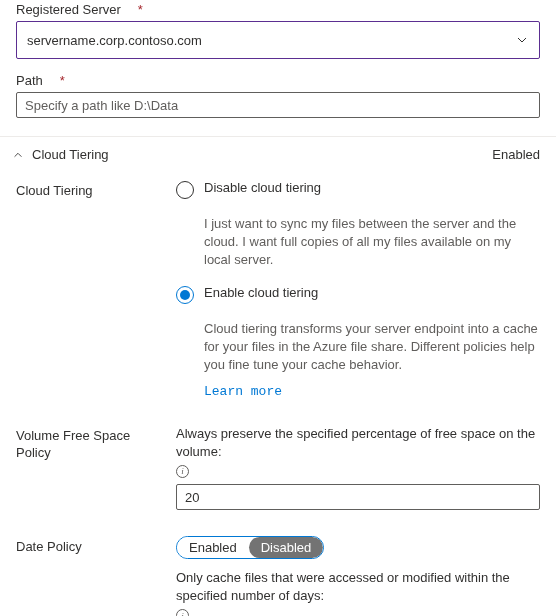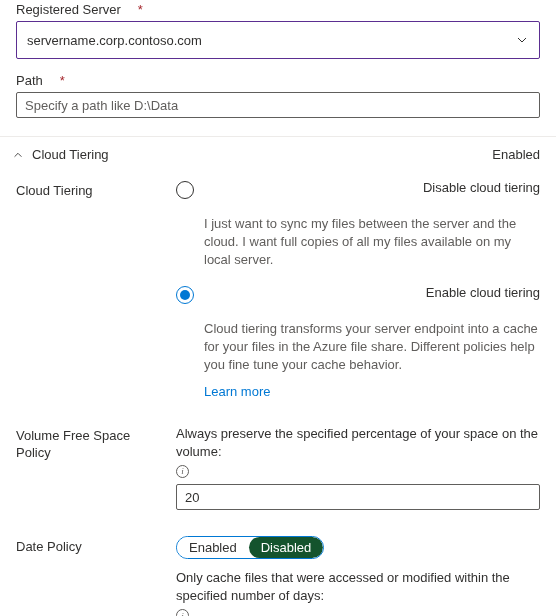--- a/index.html
+++ b/index.html
@@ -56,39 +56,39 @@
   .radio-opt { display: flex; gap: 10px; margin-bottom: 16px; }
   .radio-opt:last-child { margin-bottom: 0; }
   .radio-circle {
     width: 18px; height: 18px; border-radius: 50%;
     border: 1px solid #323130; flex-shrink: 0; margin-top: 1px;
     display: flex; align-items: center; justify-content: center;
     cursor: pointer; background:#fff;
   }
   .radio-circle.selected { border-color: #0078d4; }
   .radio-dot { width: 10px; height: 10px; border-radius: 50%; background: #0078d4; }
-  .radio-title { font-size: 13px; color: #323130; margin-bottom: 2px; text-align: right; }
+  .radio-title { font-size: 13px; color: #323130; margin-bottom: 2px; }
   .radio-desc { font-size: 13px; color: #605e5c; line-height: 1.38; margin-top: 20px; }
-  .learn-link { color: #0078d4; font-size: 13px; text-decoration: none; display: inline-block; margin-top: 10px; cursor:pointer; }
+  .learn-link { color: #0078d4; font-size: 13px; text-decoration: none; display: inline-block; margin-top: 10px; cursor:pointer;font-family:Liberation Mono, monospace; }
   .policy-text { font-size: 13px; color: #323130; line-height: 1.4; display: flex; flex-wrap: wrap; align-items: center; gap: 4px; margin-bottom: 6px;}
   .info-icon {
     display: inline-flex; width:13px; height:13px; border:1px solid #605e5c;
     border-radius:50%; align-items:center; justify-content:center;
     font-size:9px; color:#605e5c; font-style: italic; font-family: serif;
     cursor: pointer;
   }
   .pill-toggle {
     display: inline-flex; border:1px solid #0078d4; border-radius: 14px;
     overflow: hidden; font-size: 13px; margin-bottom: 10px;
   }
   .pill-toggle span {
     padding: 3px 12px; cursor: pointer; user-select:none;
   }
   .pill-toggle .inactive { background:#fff; color:#323130; }
-  .pill-toggle .active { background:#14532d; color:#fff; border-radius:12px; }
+  .pill-toggle .active { background:#737373; color:#fff; border-radius:12px; }
   .chevron-down-svg { stroke:#323130; stroke-width:1; fill:none; }
 </style>
 </head>
 <body>
 
 <div class="pad" style="padding-top:2px;">
   <div class="field-label">
     <span>Registered Server</span>
       <span class="req">*</span>
   </div>
@@ -146,21 +146,21 @@
           <a class="learn-link">Learn more</a>
         </div>
       </div>
     </div>
   </div>
 
   <div class="row">
     <div class="row-label">Volume Free Space Policy</div>
     <div class="row-content">
       <div class="policy-text">
-        <span>Always preserve the specified percentage of your space on the volume:</span>
+        <span>Always preserve the specified percentage of free space on the volume:</span>
         <span class="info-icon">i</span>
       </div>
       <input type="text" class="text-input" value="20" style="">
     </div>
   </div>
 
   <div class="row" style="margin-bottom:8px;">
     <div class="row-label">Date Policy</div>
     <div class="row-content">
       <div class="pill-toggle">

